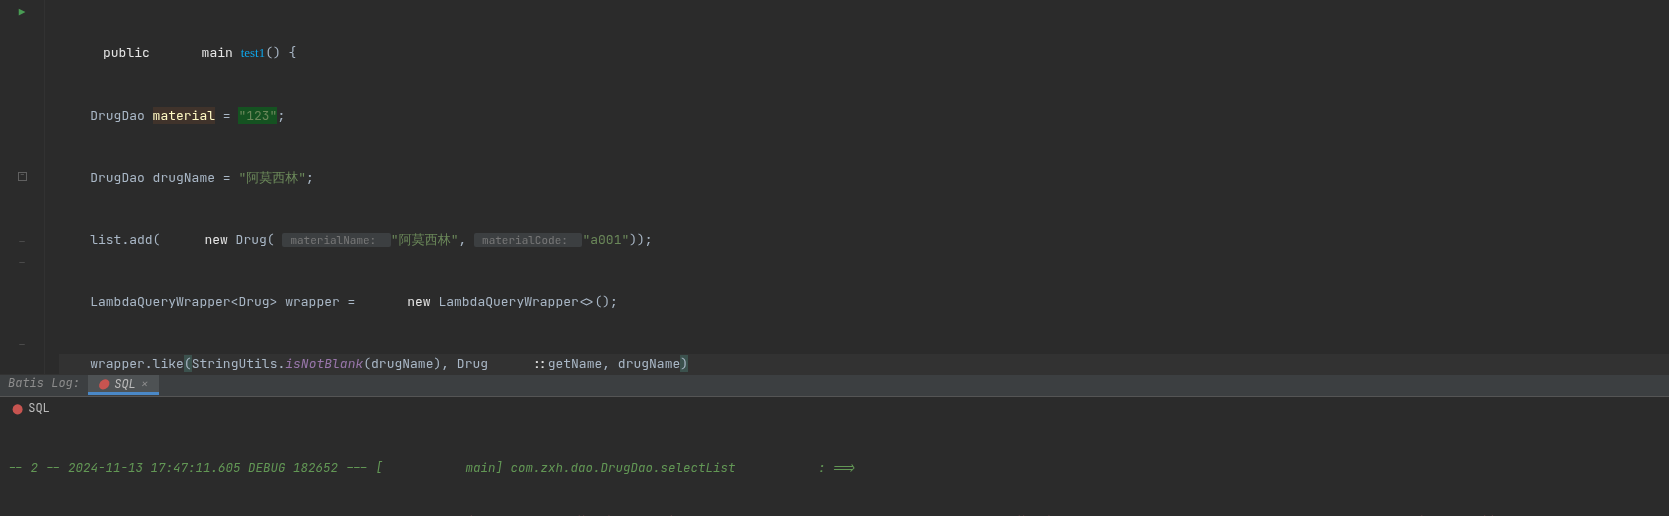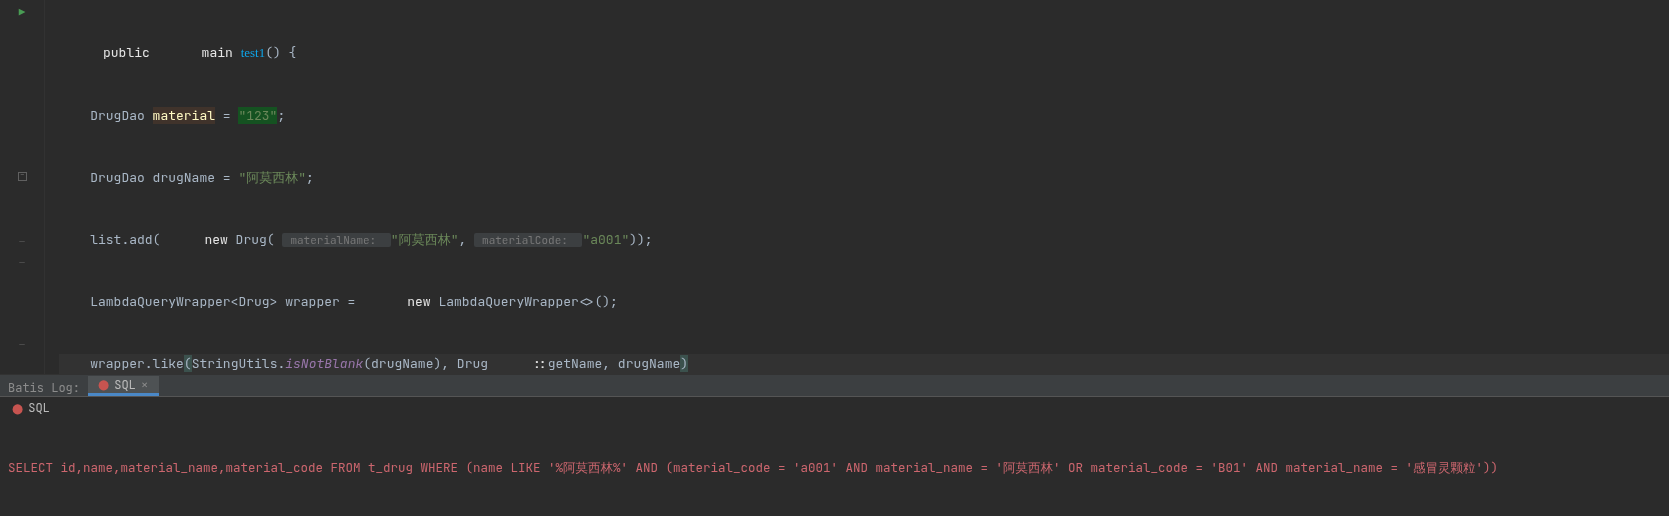--- a/index.html
+++ b/index.html
@@ -63,21 +63,22 @@
   display: flex;
   flex-direction: column;
   height: 142px;
 }
 .tabs-bar {
   height: 23px;
   background: #3c3f41;
   border-top: 1px solid #323232;
   border-bottom: 1px solid #555;
   display: flex;
-  align-items: flex-end;
+  align-items: flex-start;
+  font-style: italic;
 }
 .tab-label-left {
   padding: 0 8px;
   color: #8c8c8c;
   display: flex;
   align-items: center;
   font-size: 12px;
 }
 .tab {
   display: flex;
@@ -204,15 +205,16 @@
       <span class="tab-close">×</span>
     </div>
   </div>
   <div class="subtab-bar">
     <div class="subtab">
       <span class="bug-icon">⬤</span>
       <span>SQL</span>
     </div>
   </div>
   <div class="log-output">
+    <div class="log-debug">-- 2 -- 2024-11-13 17:47:11.605 DEBUG 182652 --- [           main] com.zxh.dao.DrugDao.selectList           : ==&gt;</div>
     <div class="log-sql">SELECT id,name,material_name,material_code FROM t_drug WHERE (name LIKE '%阿莫西林%' AND (material_code = 'a001' AND material_name = '阿莫西林' OR material_code = 'B01' AND material_name = '感冒灵颗粒'))</div>
   </div>
 </div>
 
 </body></html>

